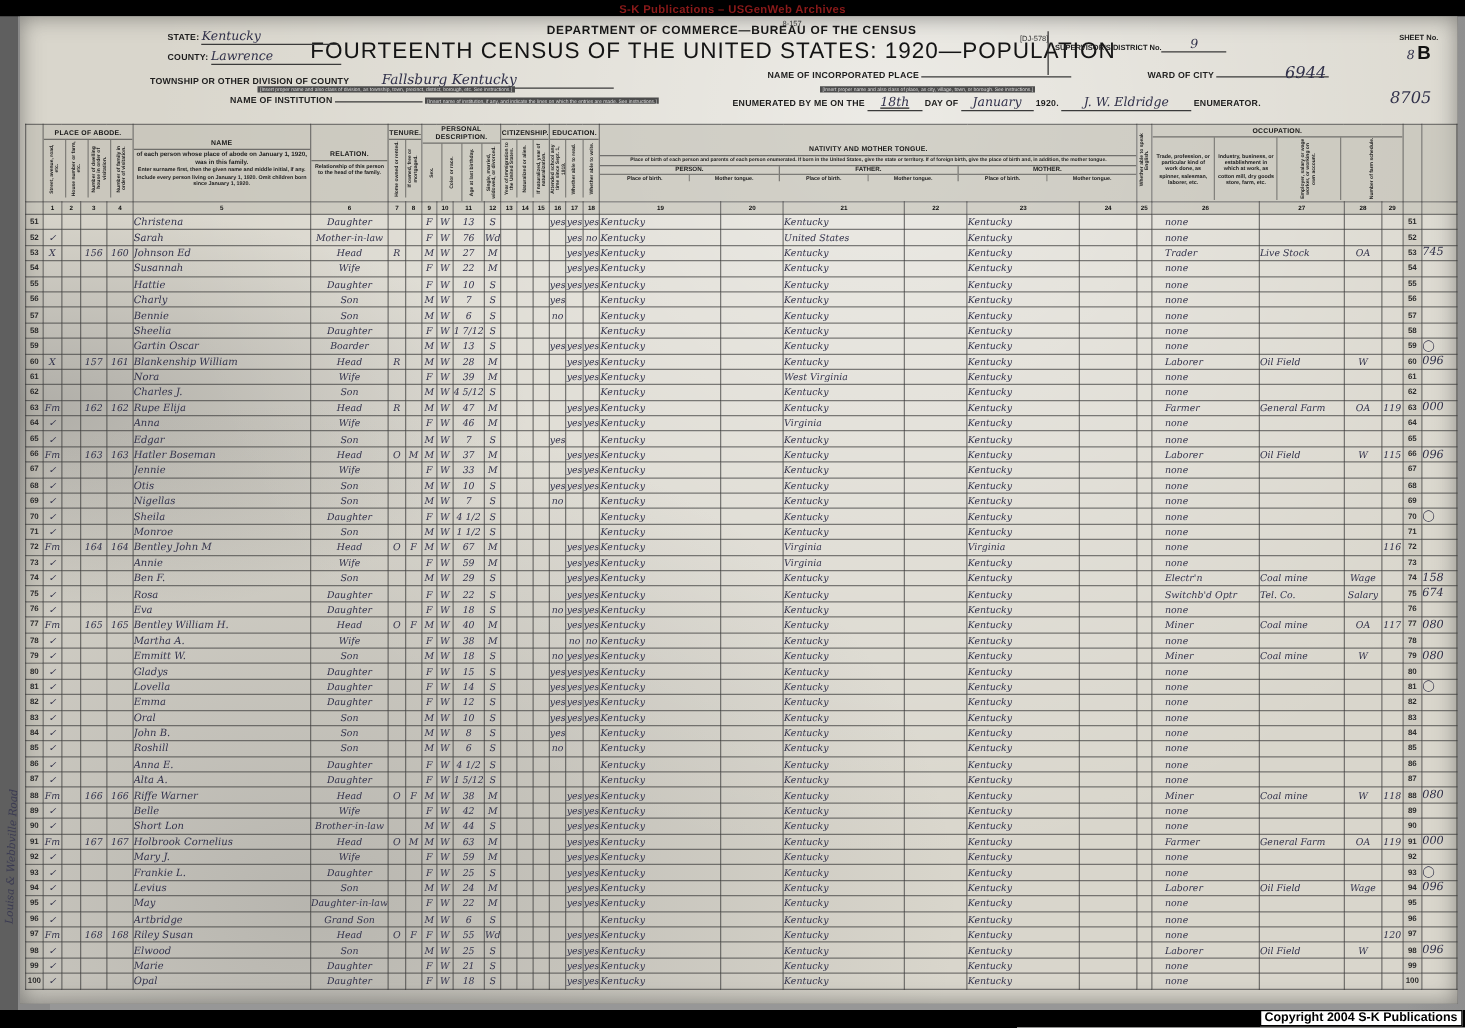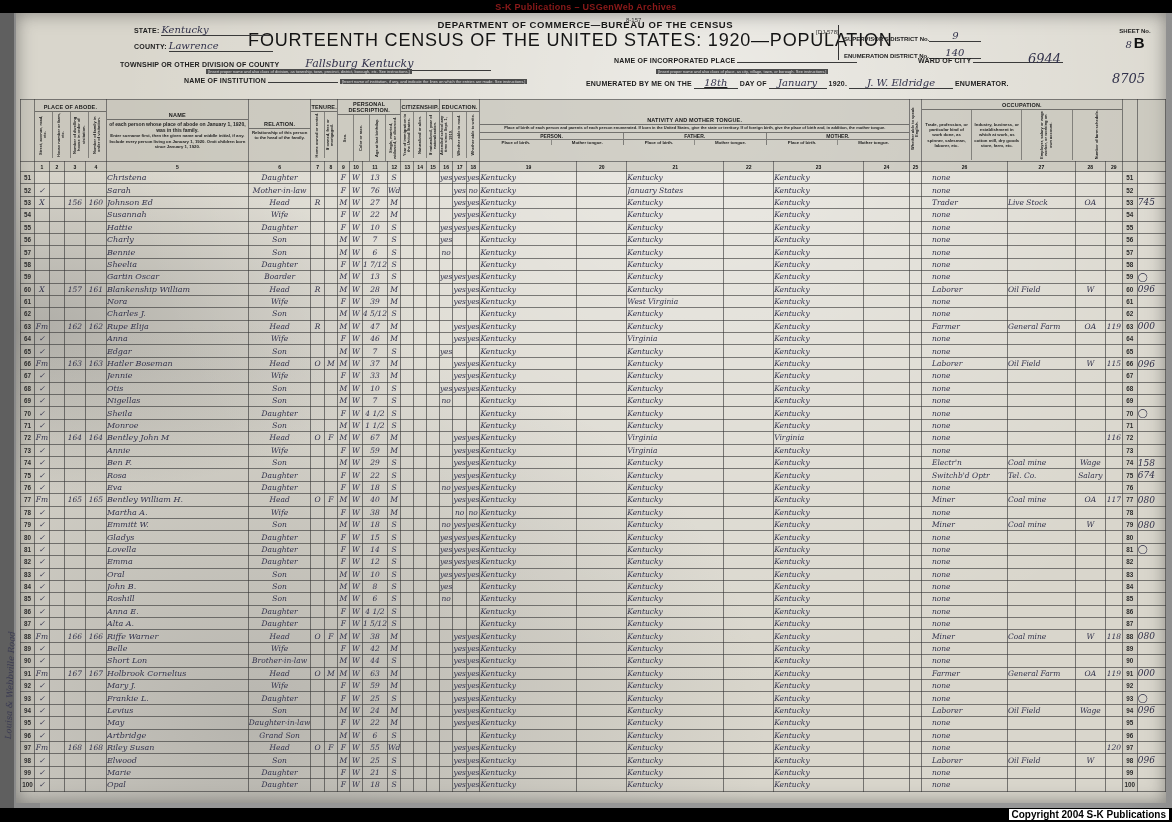--- a/index.html
+++ b/index.html
@@ -95,24 +95,20 @@
     <div class="abs" style="left:118px;top:27px;">
       <span class="lab">COUNTY:</span>
       <span class="uline" style="min-width:104px;"><span class="hw hw-md">Lawrence</span></span>
     </div>
 
     <div class="supbox">
       <div class="supline">
         <span class="lab-sm">SUPERVISOR'S DISTRICT No.</span>
         <span class="uline" style="min-width:52px;text-align:center;"><span class="hw hw-md">9</span></span>
       </div>
-      <div class="supline">
-        <span class="lab-sm">ENUMERATION DISTRICT No.</span>
-        <span class="uline" style="min-width:52px;text-align:center;"><span class="hw hw-md">140</span></span>
-      </div>
     </div>
     <div class="abs" style="left:1092px;top:14px;width:54px;text-align:center;">
       <span class="lab-sm">SHEET No.</span><br>
       <span class="hw hw-md">8</span>
       <span class="sheetB">B</span>
     </div>
 
     <div class="abs" style="left:104px;top:44px;">
       <span class="lab">TOWNSHIP OR OTHER DIVISION OF COUNTY</span>
       <span class="uline" style="min-width:210px;"><span class="hw hw-lg" style="margin-left:24px;">Fallsburg Kentucky</span></span>
@@ -423,21 +419,21 @@
     <td class="c-hw c-ctr">76</td>
     <td class="c-hw c-ctr">Wd</td>
     <td></td>
     <td></td>
     <td></td>
     <td class="c-hw c-ctr"></td>
     <td class="c-hw c-ctr">yes</td>
     <td class="c-hw c-ctr">no</td>
     <td class="c-hw">Kentucky</td>
     <td></td>
-    <td class="c-hw">January States</td>
+    <td class="c-hw">United States</td>
     <td></td>
     <td class="c-hw">Kentucky</td>
     <td></td>
     <td></td>
     <td class="c-hw" style="padding-left:10px;">none</td>
     <td class="c-hw"></td>
     <td class="c-hw c-ctr"></td>
     <td class="c-hw c-ctr"></td>
     <td class="c-ln">52</td>
     <td class="nob c-rmk"></td>

